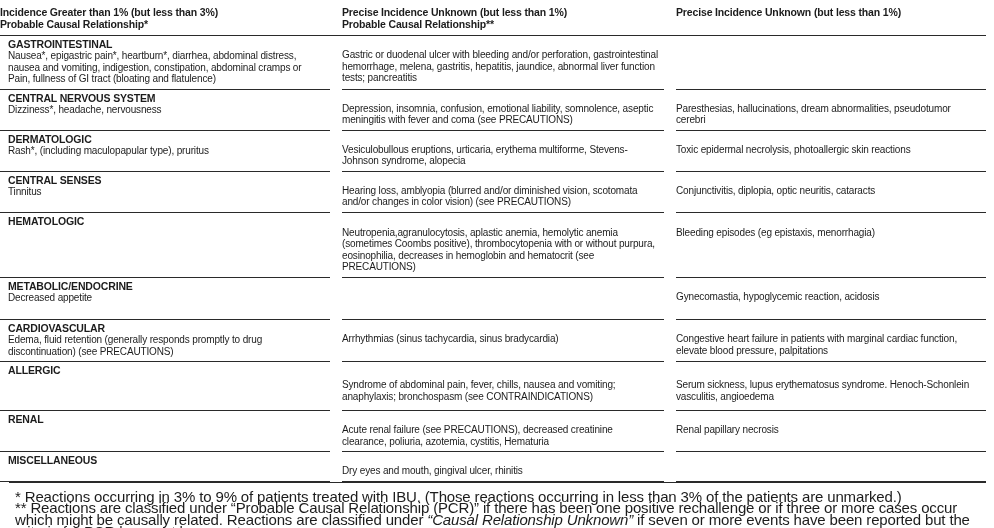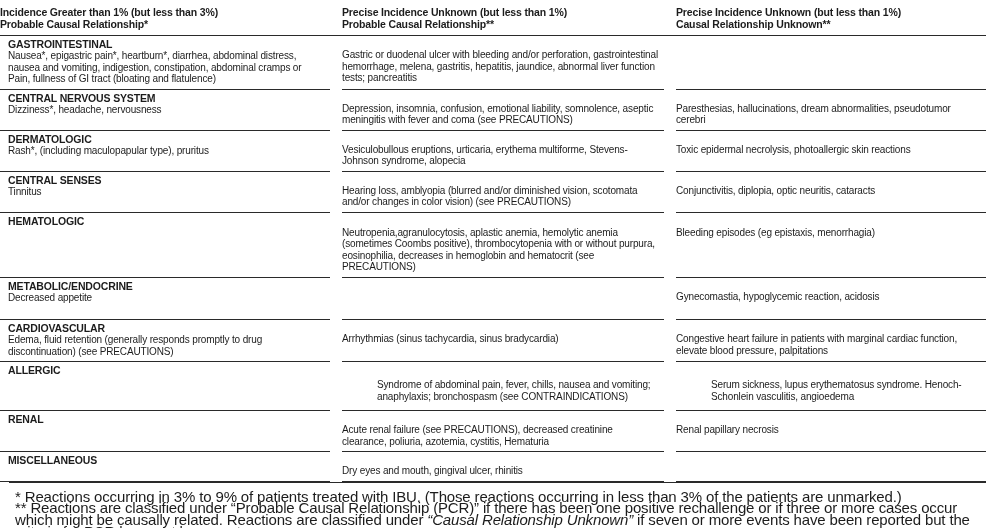--- a/index.html
+++ b/index.html
@@ -39,21 +39,21 @@
     border-bottom:1px solid var(--rule);
     padding:1px 6px 4px 0;
   }
   .row:last-child .cell{border-bottom:none;}
   .c1{padding-left:8px;}
   .c2 .txt, .c3 .txt{padding-top:12px;}
   .cat{
     font-weight:bold; font-size:10.5px; line-height:12px; padding-top:1px;
   }
   .row-metabolic .cell{padding-bottom:16px;}
-  .row-allergic .c2 .txt, .row-allergic .c3 .txt{padding-top:16px; padding-bottom:4px;margin-left:35px;}
+  .row-allergic .c2 .txt, .row-allergic .c3 .txt{padding-top:16px; padding-bottom:4px;}
   .row-hematologic .c2 .txt, .row-hematologic .c3 .txt{padding-top:13px;}
   
   .footnotes{
     border-top:1.2px solid var(--rule);
     border-bottom:1.4px solid var(--rule);
     padding:8px 4px 9px 6px;
     font-size:15px; line-height:11.8px;margin-left:9px;
   }
   .fn-italic{font-style:italic;}
 </style>
@@ -66,21 +66,20 @@
     <div class="hcell">
       <div>Incidence Greater than 1%  (but less than 3%)</div>
       <div>Probable Causal Relationship*</div>
     </div>
     <div class="hcell">
       <div>Precise Incidence Unknown (but less than 1%)</div>
       <div>Probable Causal Relationship**</div>
     </div>
     <div class="hcell">
       <div>Precise Incidence Unknown (but less than 1%)</div>
-      <div>Causal Relationship Unknown**</div>
     </div>
   </div>
 
   <div class="row">
     <div class="cell c1">
       <div class="cat">GASTROINTESTINAL</div>
       <div class="txt">Nausea*, epigastric pain*, heartburn*, diarrhea, abdominal distress, nausea and vomiting, indigestion, constipation, abdominal cramps or Pain, fullness of GI tract (bloating and flatulence)</div>
     </div>
     <div class="cell c2">
       <div class="txt">Gastric or duodenal ulcer with bleeding and/or perforation, gastrointestinal hemorrhage, melena, gastritis, hepatitis, jaundice, abnormal liver function tests; pancreatitis</div>

